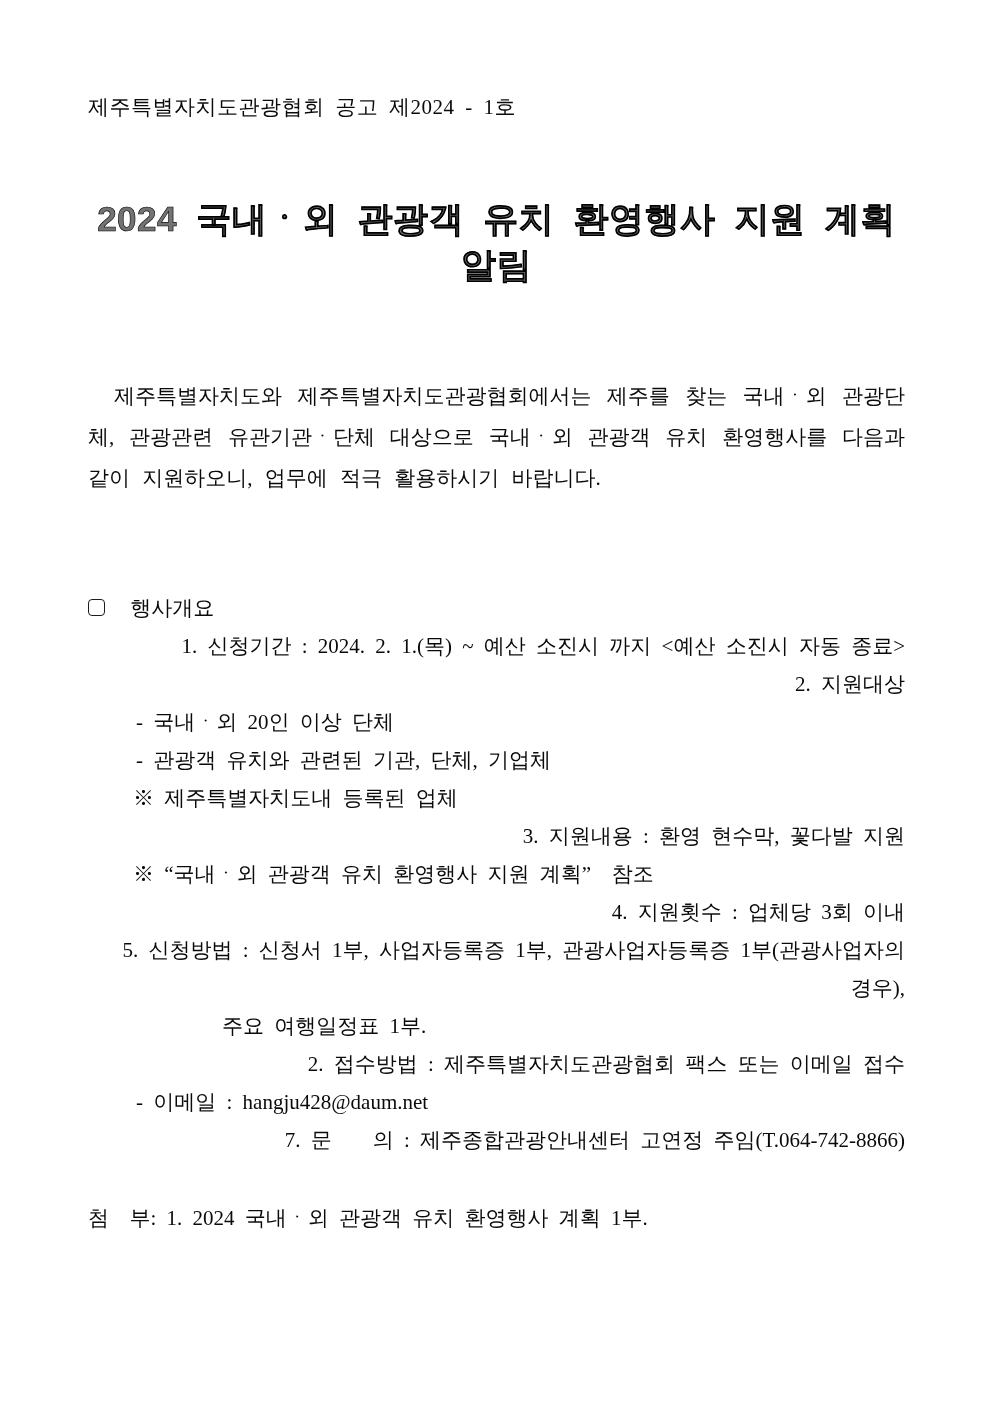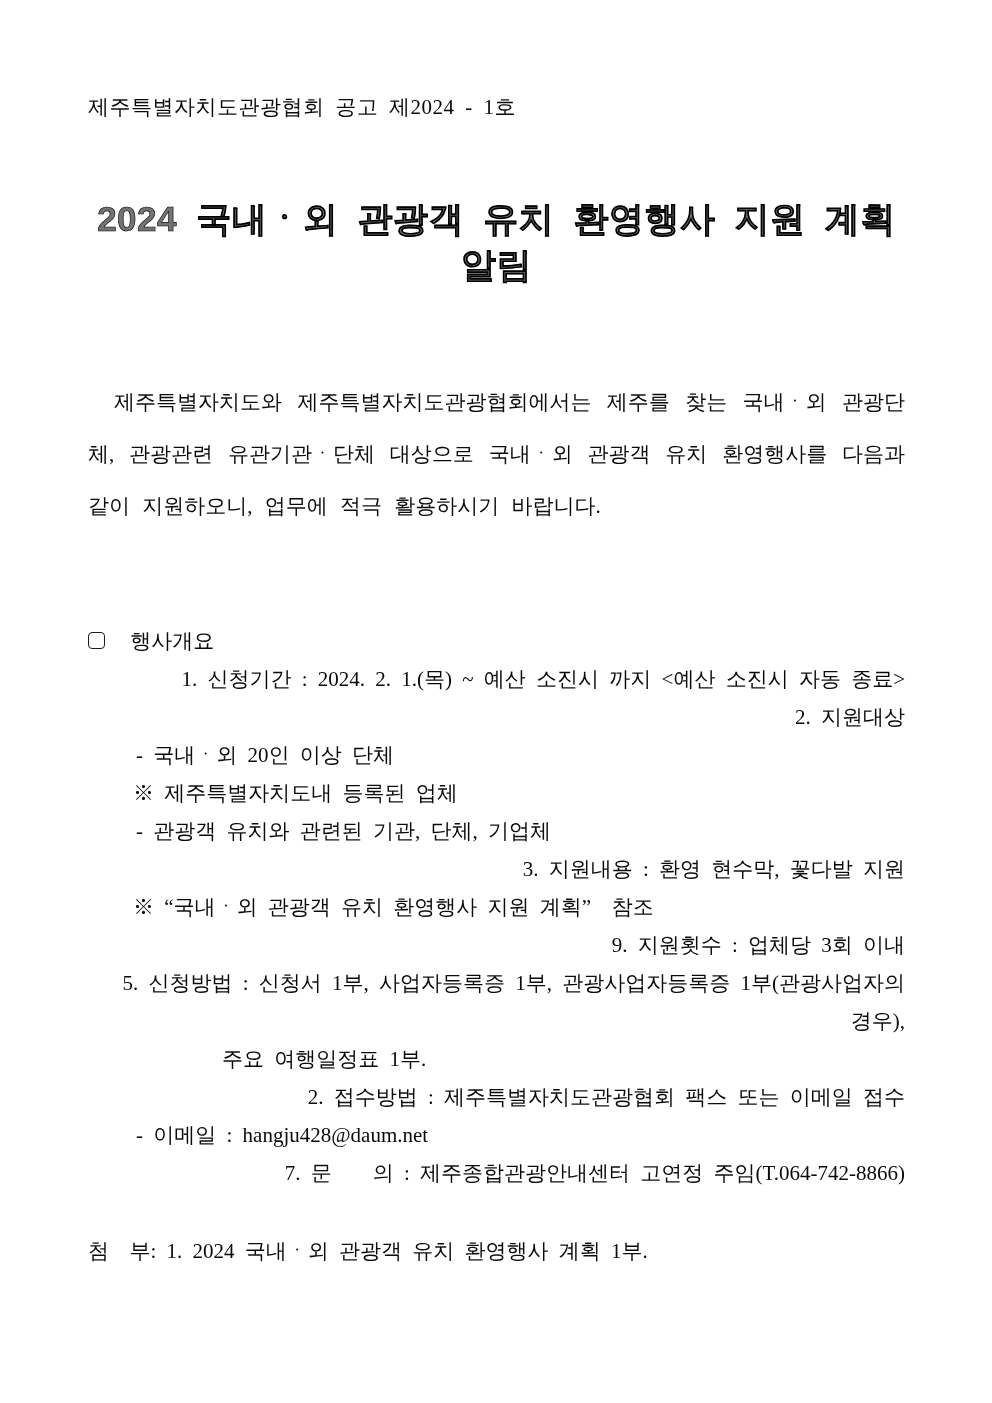--- a/index.html
+++ b/index.html
@@ -31,21 +31,21 @@
     line-height: 46px;
     letter-spacing: 0.5px;
     word-spacing: 9px;
     color: #737373;
     -webkit-text-stroke: 0.6px #000;
   }
   .intro {
     margin: 88px 0 0 0;
     text-align: justify;
     text-indent: 26px;
-    line-height: 52px;
+    line-height: 41px;
     word-spacing: 7px;
   }
   .section { margin-top: 90px; }
   .section-heading { line-height: 38px; }
   .sq-bullet {
     display: inline-block;
     width: 17px;
     height: 17px;
     border: 1.7px solid #1c1c1c;
     border-radius: 4px;
@@ -79,25 +79,25 @@
   <div class="section">
 
     <div class="section-heading">
       <span class="sq-bullet"></span>
       <span>행사개요</span>
     </div>
 
     <div class="line ind-1">1. 신청기간 : 2024. 2. 1.(목) ~ 예산 소진시 까지 &lt;예산 소진시 자동 종료&gt;</div>
     <div class="line ind-1">2. 지원대상</div>
     <div class="line ind-2">- 국내ㆍ외 20인 이상 단체</div>
+    <div class="line ind-2">- 관광객 유치와 관련된 기관, 단체, 기업체</div>
     <div class="line ind-2b">※ 제주특별자치도내 등록된 업체</div>
-    <div class="line ind-2">- 관광객 유치와 관련된 기관, 단체, 기업체</div>
     <div class="line ind-1">3. 지원내용 : 환영 현수막, 꽃다발 지원</div>
     <div class="line ind-2b">※ “국내ㆍ외 관광객 유치 환영행사 지원 계획”  참조</div>
-    <div class="line ind-1">9. 지원횟수 : 업체당 3회 이내</div>
+    <div class="line ind-1">4. 지원횟수 : 업체당 3회 이내</div>
     <div class="line ind-1">5. 신청방법 : 신청서 1부, 사업자등록증 1부, 관광사업자등록증 1부(관광사업자의 경우),</div>
     <div class="line ind-cont">주요 여행일정표 1부.</div>
     <div class="line ind-1">2. 접수방법 : 제주특별자치도관광협회 팩스 또는 이메일 접수</div>
     <div class="line ind-2">- 이메일 : hangju428@daum.net</div>
     <div class="line ind-1">7. 문    의 : 제주종합관광안내센터 고연정 주임(T.064-742-8866)</div>
 
   </div>
 
   <div class="attach-block">
     <div class="attach-line">첨  부: 1. 2024 국내ㆍ외 관광객 유치 환영행사 계획 1부.</div>

